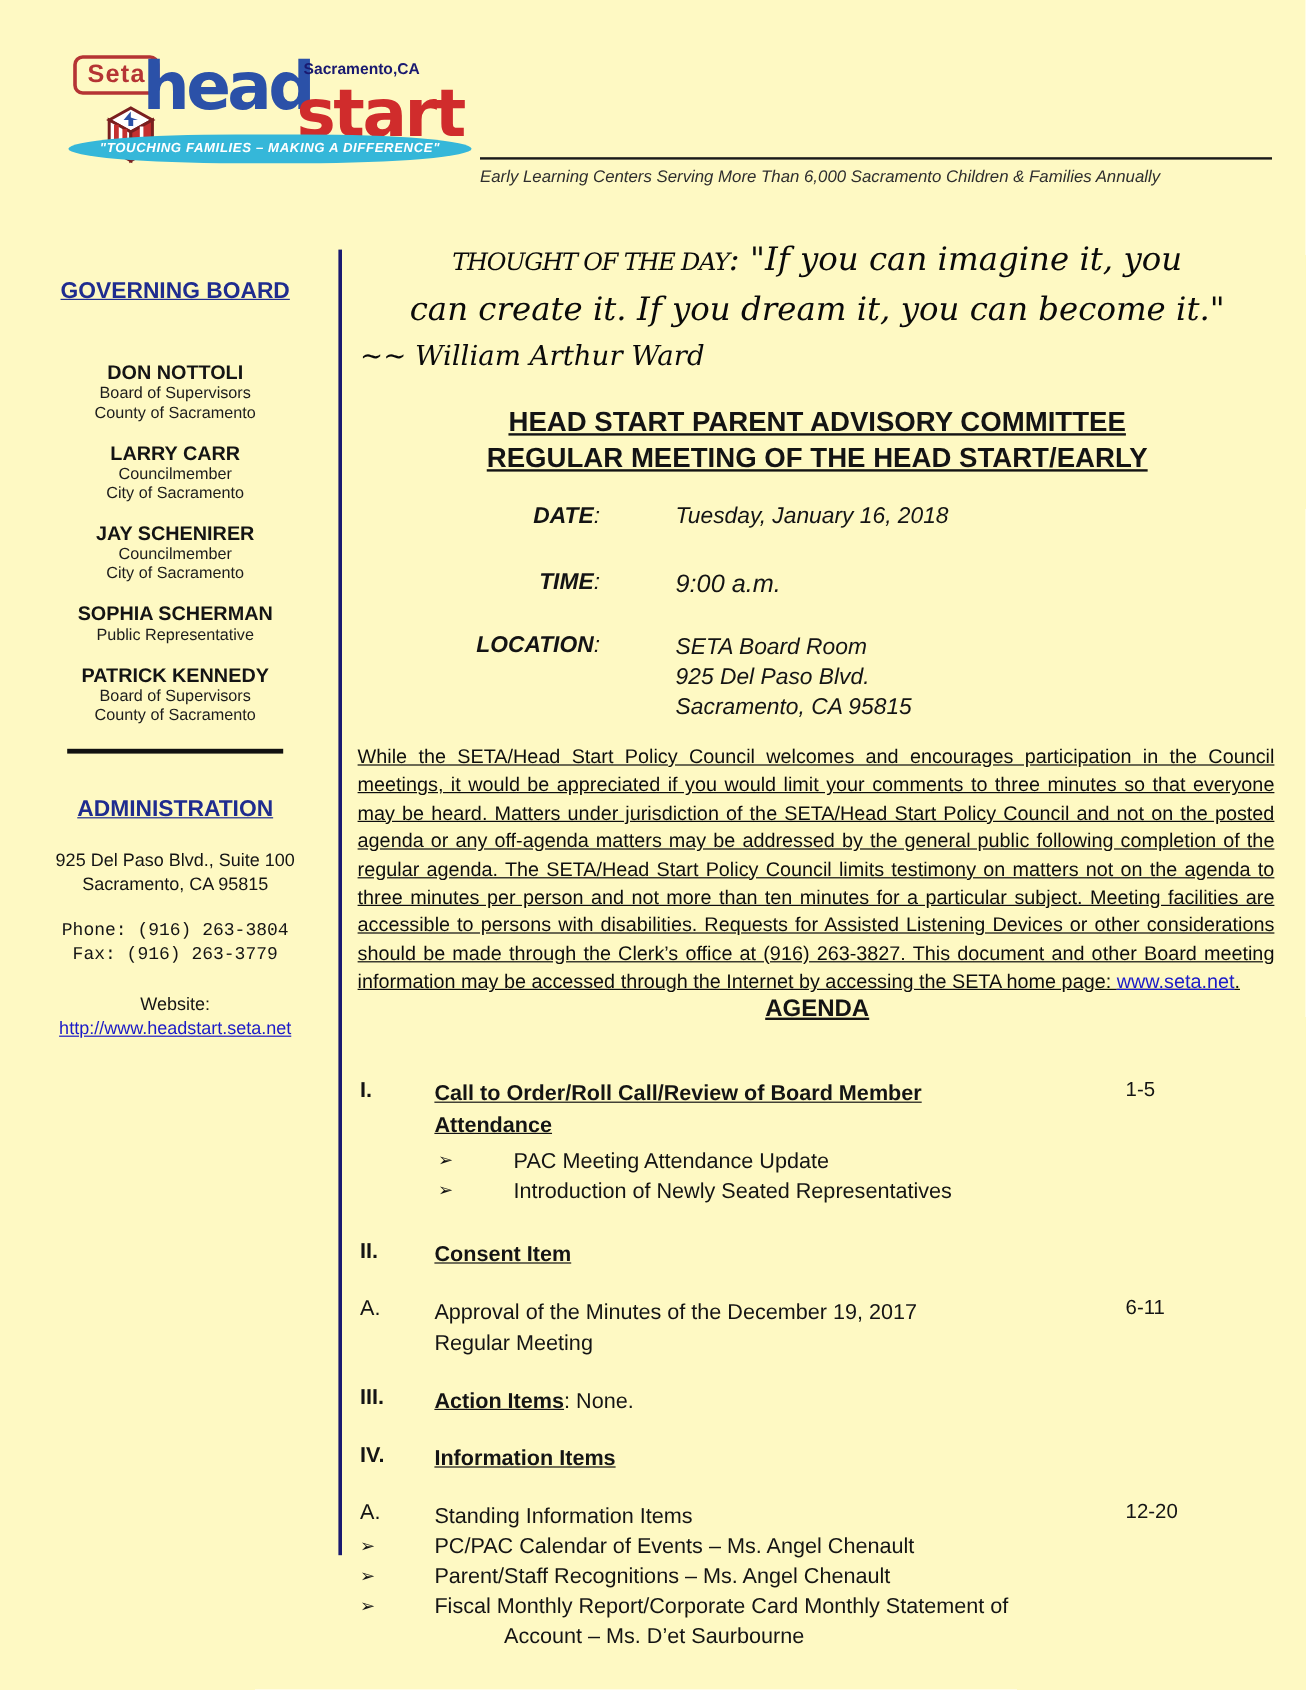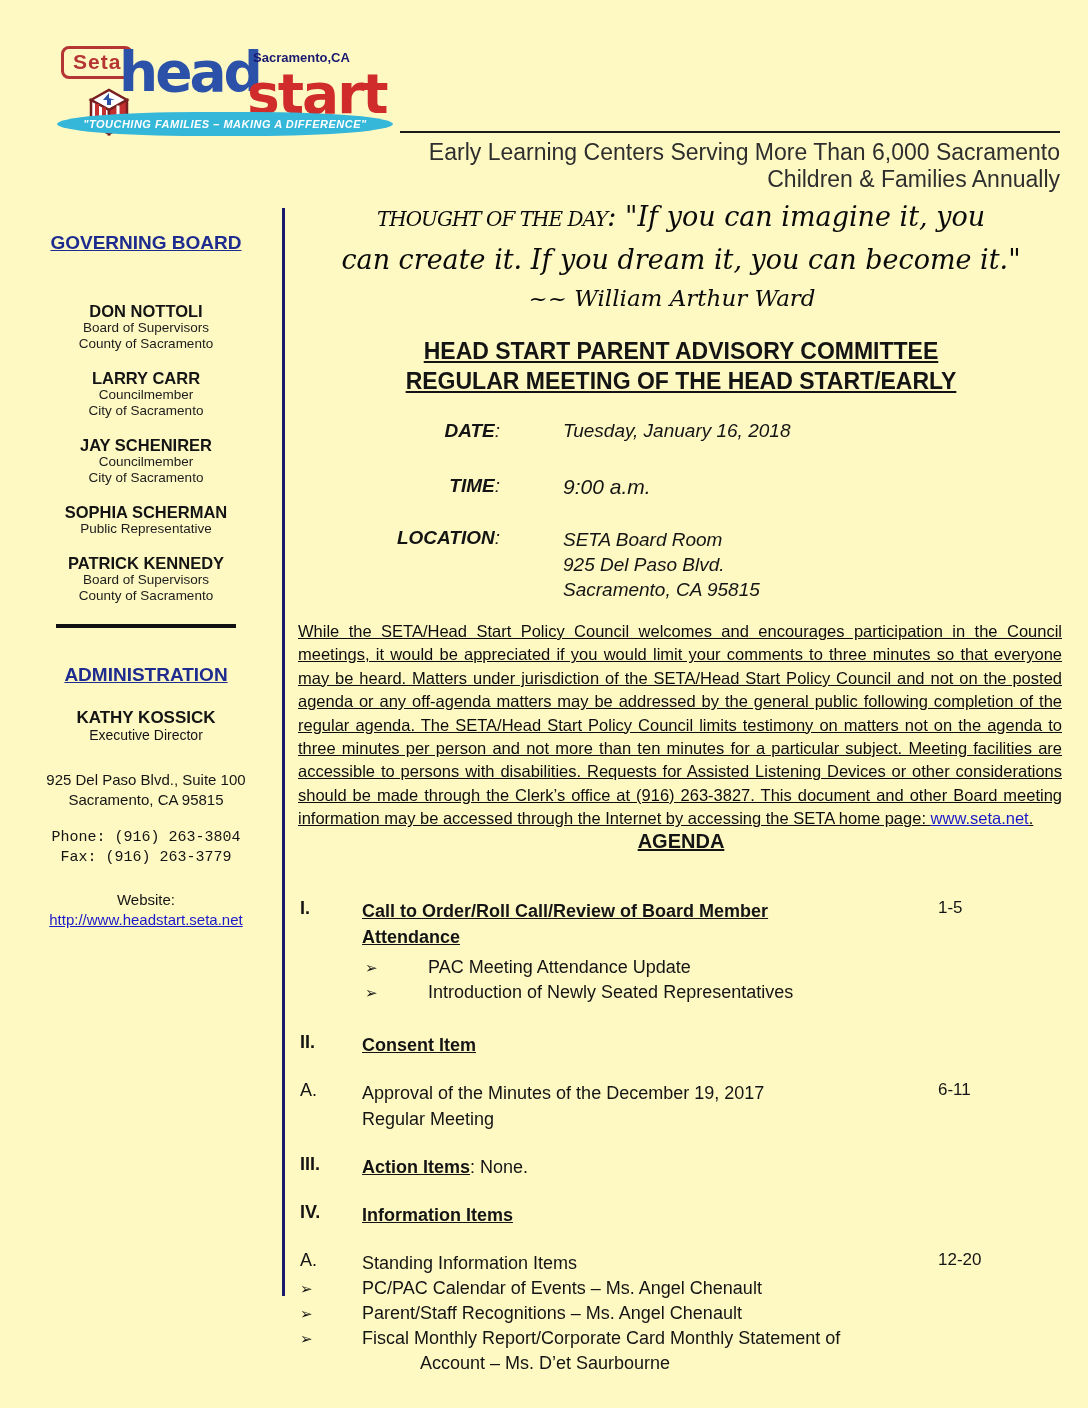--- a/index.html
+++ b/index.html
@@ -14,22 +14,22 @@
   .cube-icon { position:absolute; left:28px; top:50px; }
   .head-word { position:absolute; left:64px; top:4px; font-size:55px; font-weight:bold; color:#2b51a8;
                letter-spacing:-3px; font-family:"DejaVu Sans", sans-serif; }
   .sac-word  { position:absolute; left:198px; top:14px; font-size:13px; font-weight:bold; color:#191970; }
   .start-word{ position:absolute; left:192px; top:26px; font-size:55px; font-weight:bold; color:#d02c2c;
                letter-spacing:-2px; font-family:"DejaVu Sans", sans-serif; }
   .swoosh { position:absolute; left:2px; top:76px; width:336px; height:24px; background:#35b7d9;
             border-radius:50%/60%; display:flex; align-items:center; justify-content:center; }
   .swoosh span { color:#ffffff; font-weight:bold; font-size:11px; letter-spacing:.5px; font-style:italic; }
   .header-rule { position:absolute; left:400px; top:131px; width:660px; height:2px; background:#1a1a1a; }
-  .tagline { position:absolute; left:400px; top:139px; width:660px; text-align:right;
-             font-size:23px; color:#2e2e2e; }
+  .tagline { position:absolute; left:400px; top:139px; width:660px; text-align:left;
+             font-style:italic; font-size:14px; color:#2e2e2e; }
 
   
   .sidebar { position:absolute; left:20px; top:232px; width:252px; text-align:center; }
   .side-title { font-size:19px; font-weight:bold; color:#1f2c8f; text-decoration:underline; }
   .gb-title { margin-bottom:48px; }
   .member { margin-bottom:17px; }
   .member .name { font-size:16.5px; font-weight:bold; line-height:18px; }
   .member .sub  { font-size:13.5px; line-height:16px; color:#1c1c1c; }
   .side-divider { width:180px; height:4px; background:#111; margin:20px auto 36px auto; }
   .admin-title { margin-bottom:22px; }
@@ -43,21 +43,21 @@
 
   
   .v-rule { position:absolute; left:282px; top:208px; width:3px; height:1088px; background:#191970; }
 
   
   .thought { position:absolute; left:300px; top:196px; width:762px; text-align:center;
              font-family:"DejaVu Serif", serif; font-style:italic; color:#0a0a0a; }
   .thought .l1 { font-size:27px; line-height:41px; }
   .thought .label { font-weight:normal; font-size:20px; letter-spacing:-1px; }
   .thought .l2 { font-size:27px; line-height:40px; }
-  .thought .attrib { text-align:center; font-size:23px; line-height:36px; padding-right:18px; }
+  .thought .attrib { text-align:left; font-size:23px; line-height:36px; padding-right:18px; }
 
   
   .meeting-title { position:absolute; left:300px; top:336px; width:762px; text-align:center;
                    font-size:23px; font-weight:bold; line-height:30px; }
   .meeting-title .u { text-decoration:underline; }
   .details { position:absolute; left:300px; top:420px; width:762px; }
   .drow { display:flex;font-style:italic; }
   .drow .dlabel { width:200px; text-align:right; font-size:19px; font-weight:bold; }
   .drow .dlabel .colon { font-weight:normal; }
   .drow .dvalue { margin-left:63px; font-size:19px; }
@@ -145,24 +145,20 @@
     </div>
     <div class="member">
       <div class="name">PATRICK KENNEDY</div>
       <div class="sub">Board of Supervisors</div>
       <div class="sub">County of Sacramento</div>
     </div>
 
     <div class="side-divider"></div>
 
     <div class="side-title admin-title">ADMINISTRATION</div>
-    <div class="staff">
-      <div class="name">KATHY KOSSICK</div>
-      <div class="sub">Executive Director</div>
-    </div>
 
     <div class="side-addr">
       <div>925 Del Paso Blvd., Suite 100</div>
       <div>Sacramento, CA 95815</div>
     </div>
     <div class="side-phone">
       <div>Phone: (916) 263-3804</div>
       <div>Fax: (916) 263-3779</div>
     </div>
     <div class="side-web">

